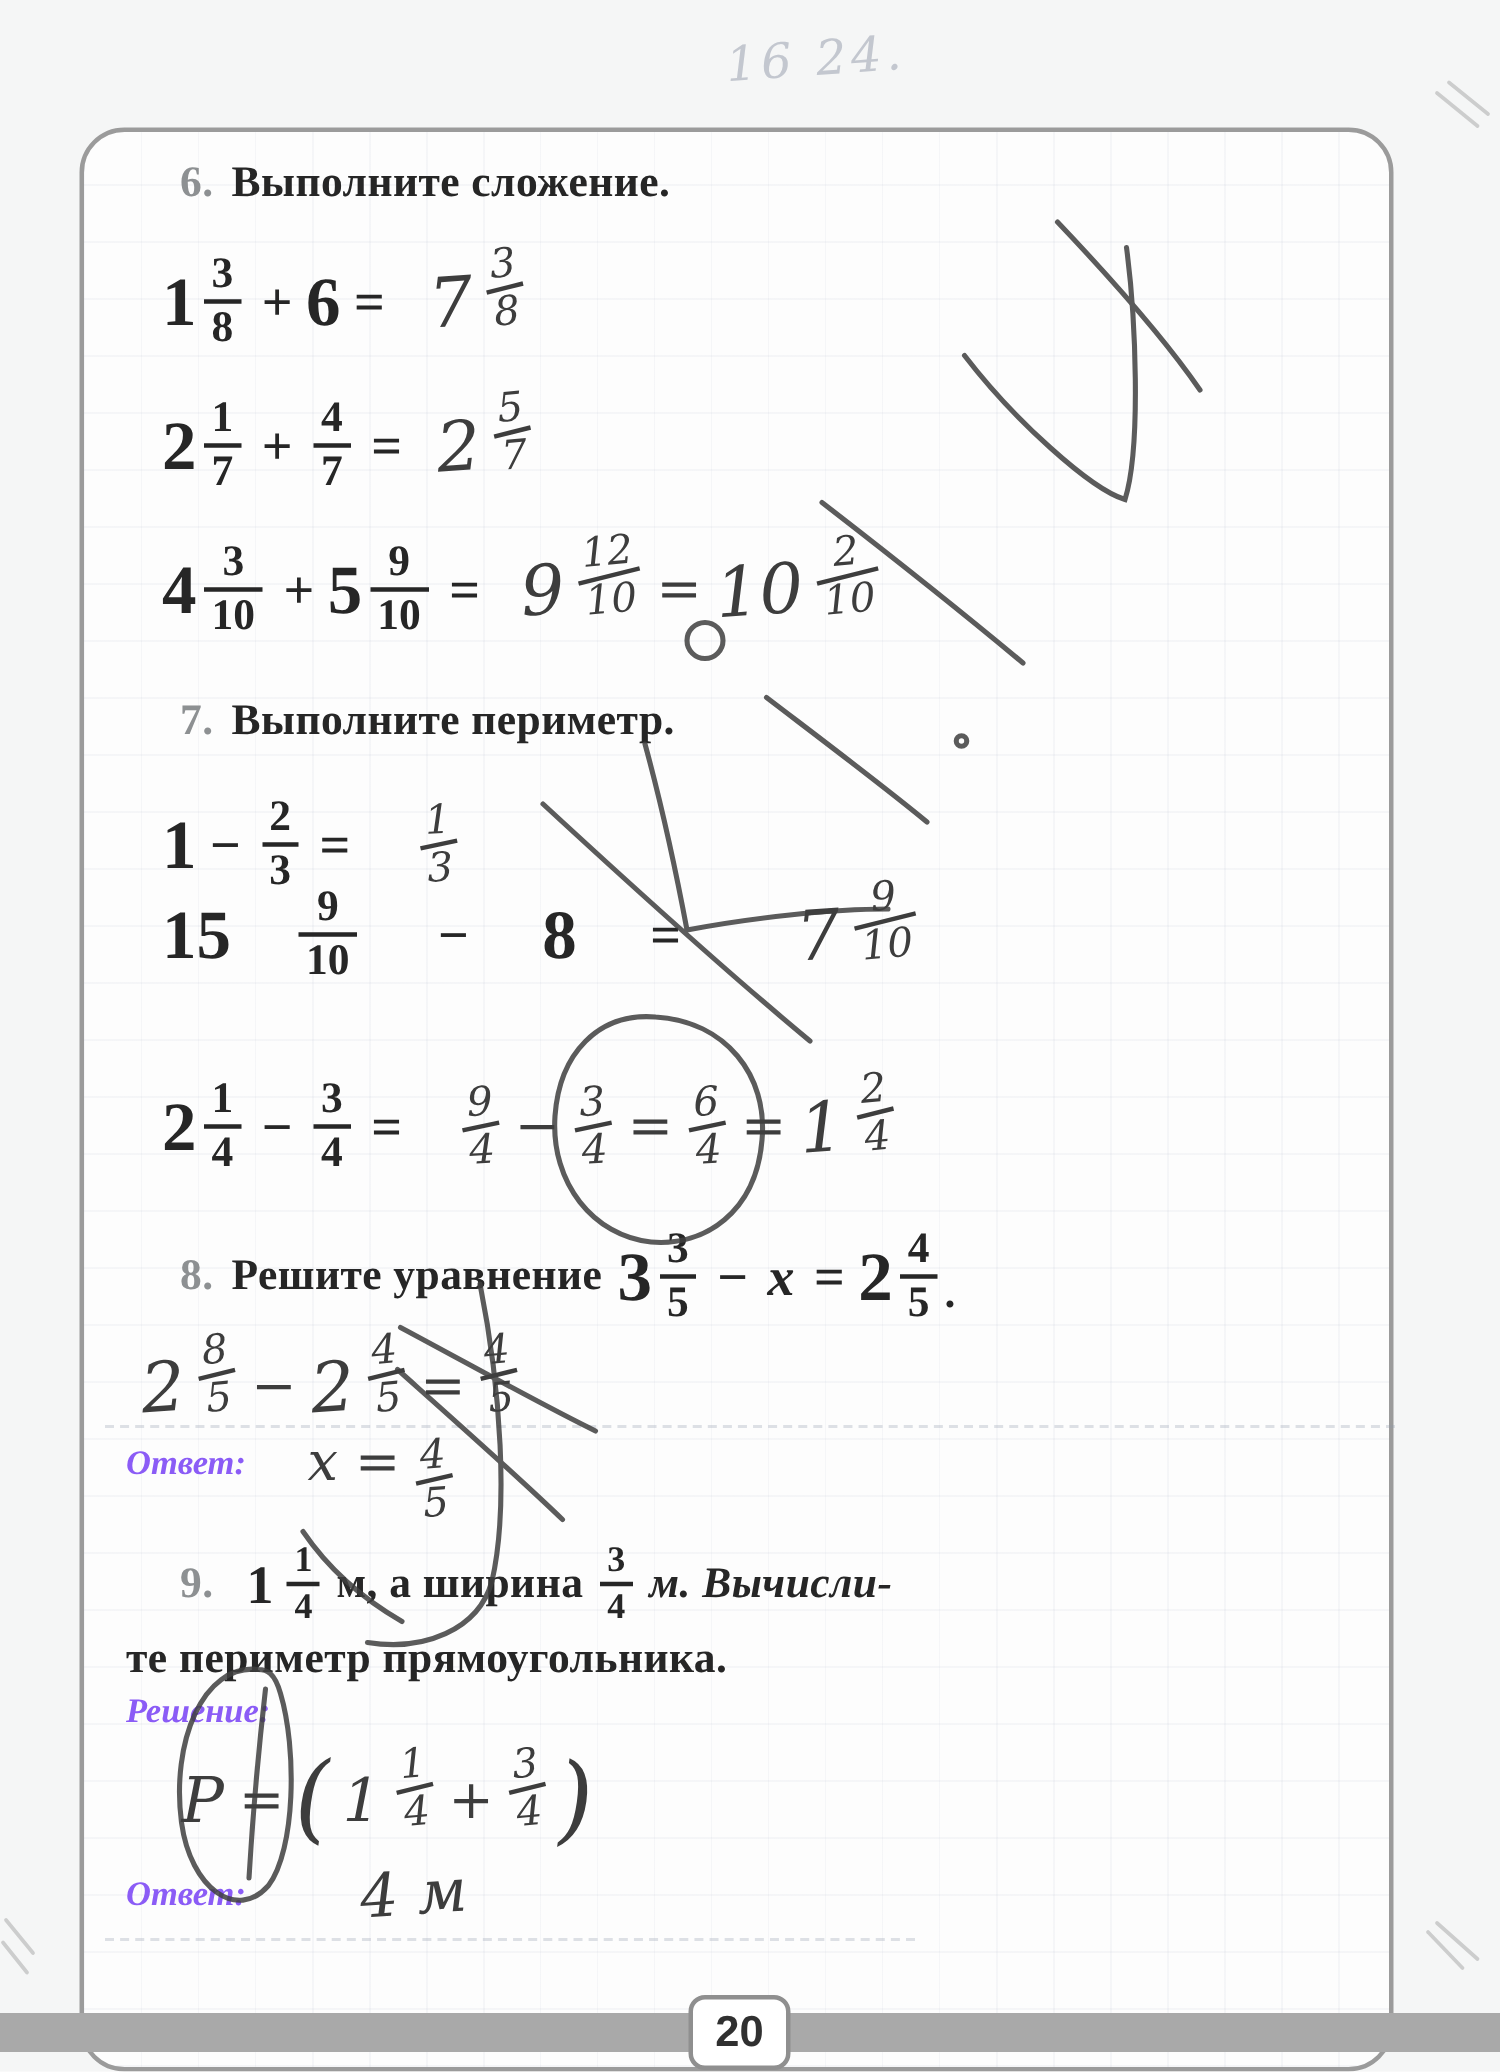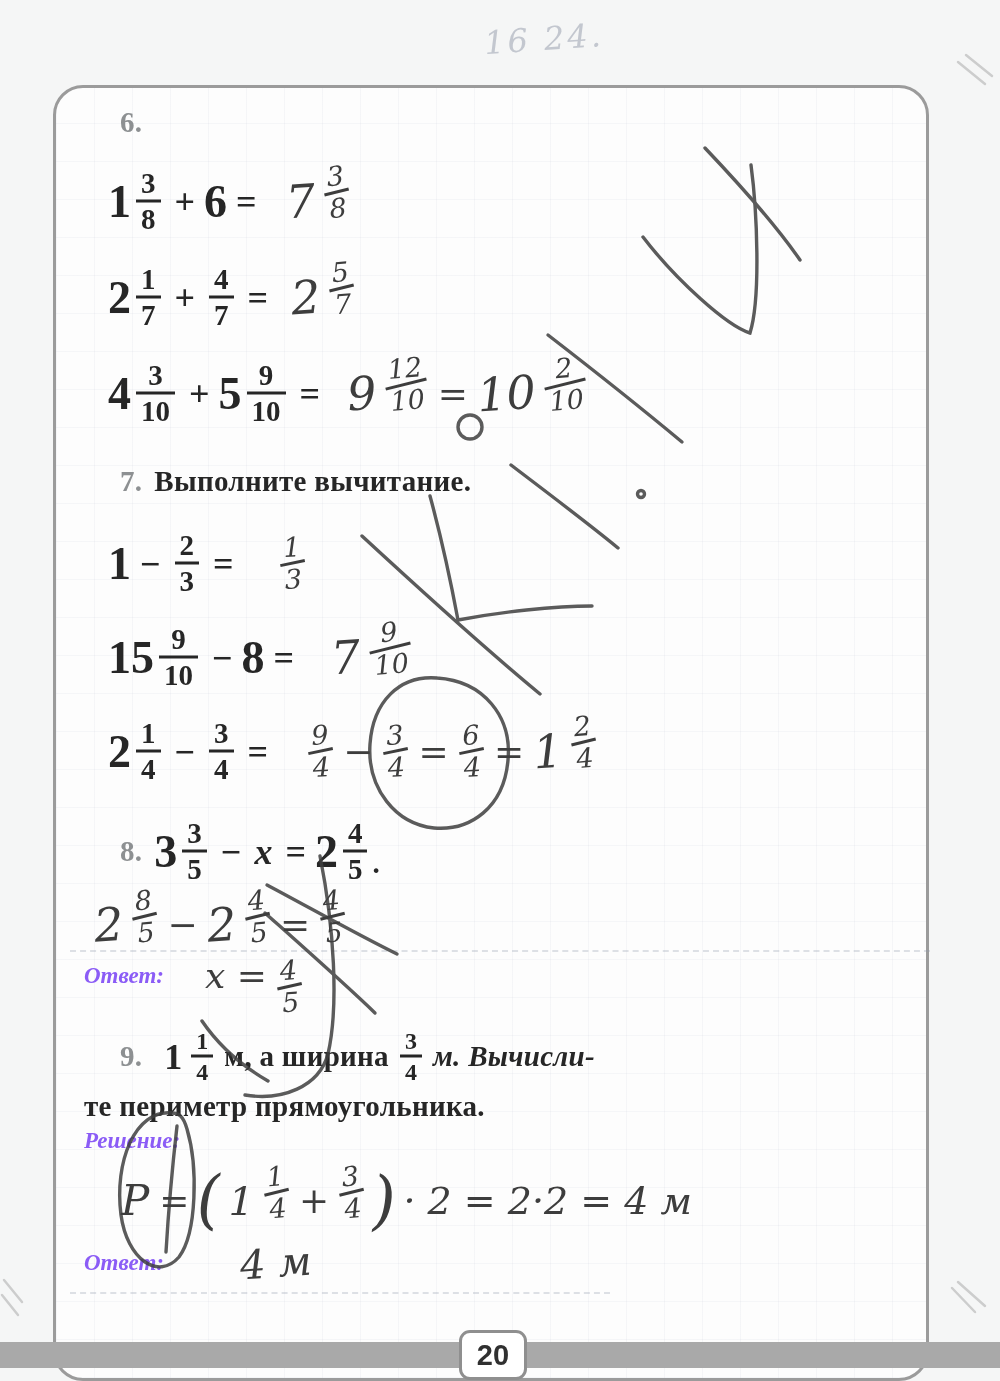--- a/index.html
+++ b/index.html
@@ -43,20 +43,21 @@
 <body>
 
 <div class="frame"></div>
 <div class="rule" style="left:70px;top:950px;width:860px;"></div>
 <div class="rule" style="left:70px;top:1292px;width:540px;"></div>
 
 <div class="pencil">16  24.</div>
 
 <div class="row h" style="left:120px;top:122px;">
   <span class="gray">6.</span>
+  <span>Выполните сложение.</span>
 </div>
 
 <div class="row" style="left:108px;top:201px;">
   <span class="big">1</span>
   <span class="fr">
       <span class="n">3</span>
       <span class="b"></span>
       <span class="d">8</span>
     </span>
   <span class="op">+</span>
@@ -123,42 +124,42 @@
     <span class="fr up">
         <span class="n">2</span>
         <span class="b"></span>
         <span class="d">10</span>
       </span>
   </span>
 </div>
 
 <div class="row h" style="left:120px;top:481px;">
   <span class="gray">7.</span>
-  <span>Выполните вычитание.</span>
+  <span>Выполните периметр.</span>
 </div>
 
 <div class="row" style="left:108px;top:563px;">
   <span class="big">1</span>
   <span class="op">−</span>
   <span class="fr">
       <span class="n">2</span>
       <span class="b"></span>
       <span class="d">3</span>
     </span>
   <span class="op">=</span>
   <span class="hw" style="margin-left:32px;">
     <span class="fr">
         <span class="n">1</span>
         <span class="b"></span>
         <span class="d">3</span>
       </span>
   </span>
 </div>
 
-<div class="row" style="left:108px;top:657px;">
+<div class="row" style="left:108px;top:623px;gap:40px;">
   <span class="big">15</span>
   <span class="fr">
       <span class="n">9</span>
       <span class="b"></span>
       <span class="d">10</span>
     </span>
   <span class="op">−</span>
   <span class="big">8</span>
   <span class="op">=</span>
   <span class="hw" style="margin-left:24px;">
@@ -208,20 +209,21 @@
     <span class="fr up">
         <span class="n">2</span>
         <span class="b"></span>
         <span class="d">4</span>
       </span>
   </span>
 </div>
 
 <div class="row" style="left:120px;top:851px;">
   <span class="h gray">8.</span>
+  <span class="h" style="margin-right:10px;">Решите уравнение</span>
   <span class="big">3</span>
   <span class="fr">
       <span class="n">3</span>
       <span class="b"></span>
       <span class="d">5</span>
     </span>
   <span class="op">−</span>
   <span class="mid" style="font-style:italic;">x</span>
   <span class="op">=</span>
   <span class="big">2</span>
@@ -302,21 +304,20 @@
       <span class="b"></span>
       <span class="d">4</span>
     </span>
   <span class="t">+</span>
   <span class="fr up">
       <span class="n">3</span>
       <span class="b"></span>
       <span class="d">4</span>
     </span>
   <span class="paren">)</span>
-  <span class="t" style="font-size:38px;">· 2 = 2·2 = 4 м</span>
 </div>
 
 <div class="row" style="left:84px;top:1263px;">
   <span class="lbl">Ответ:</span>
   <span class="hw t" style="margin-left:76px;font-size:40px;transform:rotate(-4deg);">4 м</span>
 </div>
 
 <svg class="scrib" width="1000" height="1381" viewBox="0 0 1000 1381">
   <g stroke="#3f3f3f" stroke-width="3.4" fill="none" opacity="0.85" stroke-linecap="round">
     <circle cx="470" cy="427" r="12"></circle>

